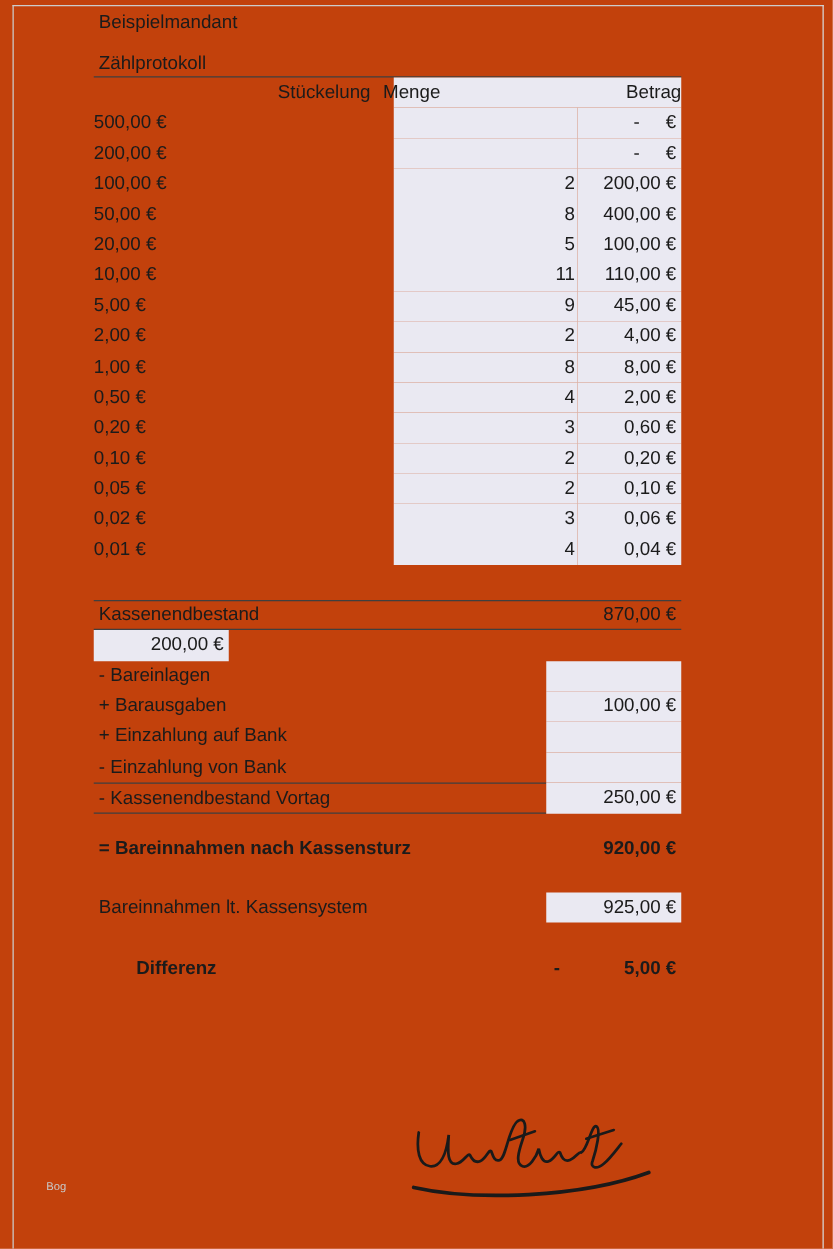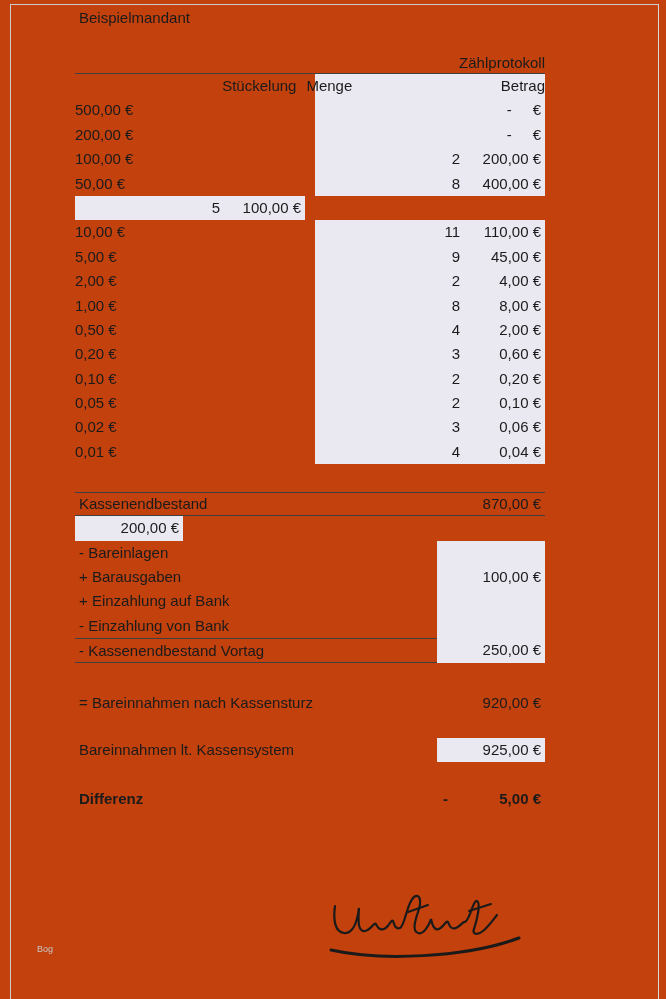--- a/index.html
+++ b/index.html
@@ -18,23 +18,23 @@
   .frame-right{ position: absolute; right: 7px; top: 4px; bottom: 0; width: 1px; background: #d8d8d8; }
 
   .client { margin: 8px 0 0 79px; height: 20px; line-height: 20px; }
 
   .title-row { display: flex; margin: 24px 0 0 79px; width: 469px; height: 22px; line-height: 22px; }
   .doc-title { width: 270px; font-weight: bold; }
   .date-label { flex: 1; }
   .date-value { width: 104px; text-align: right; border-bottom: 1px solid var(--rule, #444); padding-right: 1px; }
 
   .section-head {
-    margin: 26px 0 0 75px; width: 470px;
+    margin: 14px 0 0 75px; width: 470px;
     border-bottom: 1px solid var(--rule, #444);
-    padding: 0 0 3px 4px; height: 20px; line-height: 17px; text-align: right;
+    padding: 0 0 3px 4px; height: 20px; line-height: 17px;
   }
 
   .ctable { margin-left: 75px; width: 470px; }
   .thead { display: flex; position: relative; height: 24.4px; line-height: 24.4px; }
   .thead::before {
     content: ""; position: absolute; left: 240px; top: 0;
     width: 230px; height: 100%; background: var(--highlight, #eae9f2);
   }
   .thead span { position: relative; }
   .h1 { width: 240px; text-align: right; padding-right: 8px; }
@@ -49,23 +49,23 @@
   .summary { margin-left: 75px; width: 470px; }
   .srow { display: flex; height: 24.4px; line-height: 24.4px; }
   .slabel { flex: 1; padding-left: 4px; }
   .samount { width: 108px; text-align: right; padding-right: 4px; white-space: pre; }
   .samount.hl { background: var(--highlight, #eae9f2); }
 
   .endbestand { margin-top: 28px; height: 24px; line-height: 22px;
     border-top: 1px solid var(--rule, #444); border-bottom: 1px solid var(--rule, #444); }
   .vortag .slabel { border-top: 1px solid var(--rule, #444); border-bottom: 1px solid var(--rule, #444); }
 
-  .result-row { margin-top: 28px; font-weight: normal; }
+  .result-row { margin-top: 16px; font-weight: bold; }
   .system-row { margin-top: 23px; }
-  .diff-row { margin-top: 25px; font-weight: bold; }
+  .diff-row { margin-top: 25px; font-weight: bold; margin-left: 30px; }
   .diff-amount { display: flex; justify-content: space-between; padding-left: 6px; }
 
   .signature { position: absolute; left: 325px; top: 888px; width: 200px; height: 80px; }
   .watermark { position: absolute; left: 37px; top: 944px; font-size: 9px; color: #c8c8c8; }
 </style>
 </head>
 <body>
 
 <div class="page">
   <div class="frame-top"></div>
@@ -97,20 +97,21 @@
         <span class="c1">100,00 €</span>
         <span class="c2">2</span>
         <span class="c3">200,00 €</span>
       </div>
     <div class="trow">
         <span class="c1">50,00 €</span>
         <span class="c2">8</span>
         <span class="c3">400,00 €</span>
       </div>
     <div class="trow">
+        <span class="c1">20,00 €</span>
         <span class="c2">5</span>
         <span class="c3">100,00 €</span>
       </div>
     <div class="trow">
         <span class="c1">10,00 €</span>
         <span class="c2">11</span>
         <span class="c3">110,00 €</span>
       </div>
     <div class="trow">
         <span class="c1">5,00 €</span>

